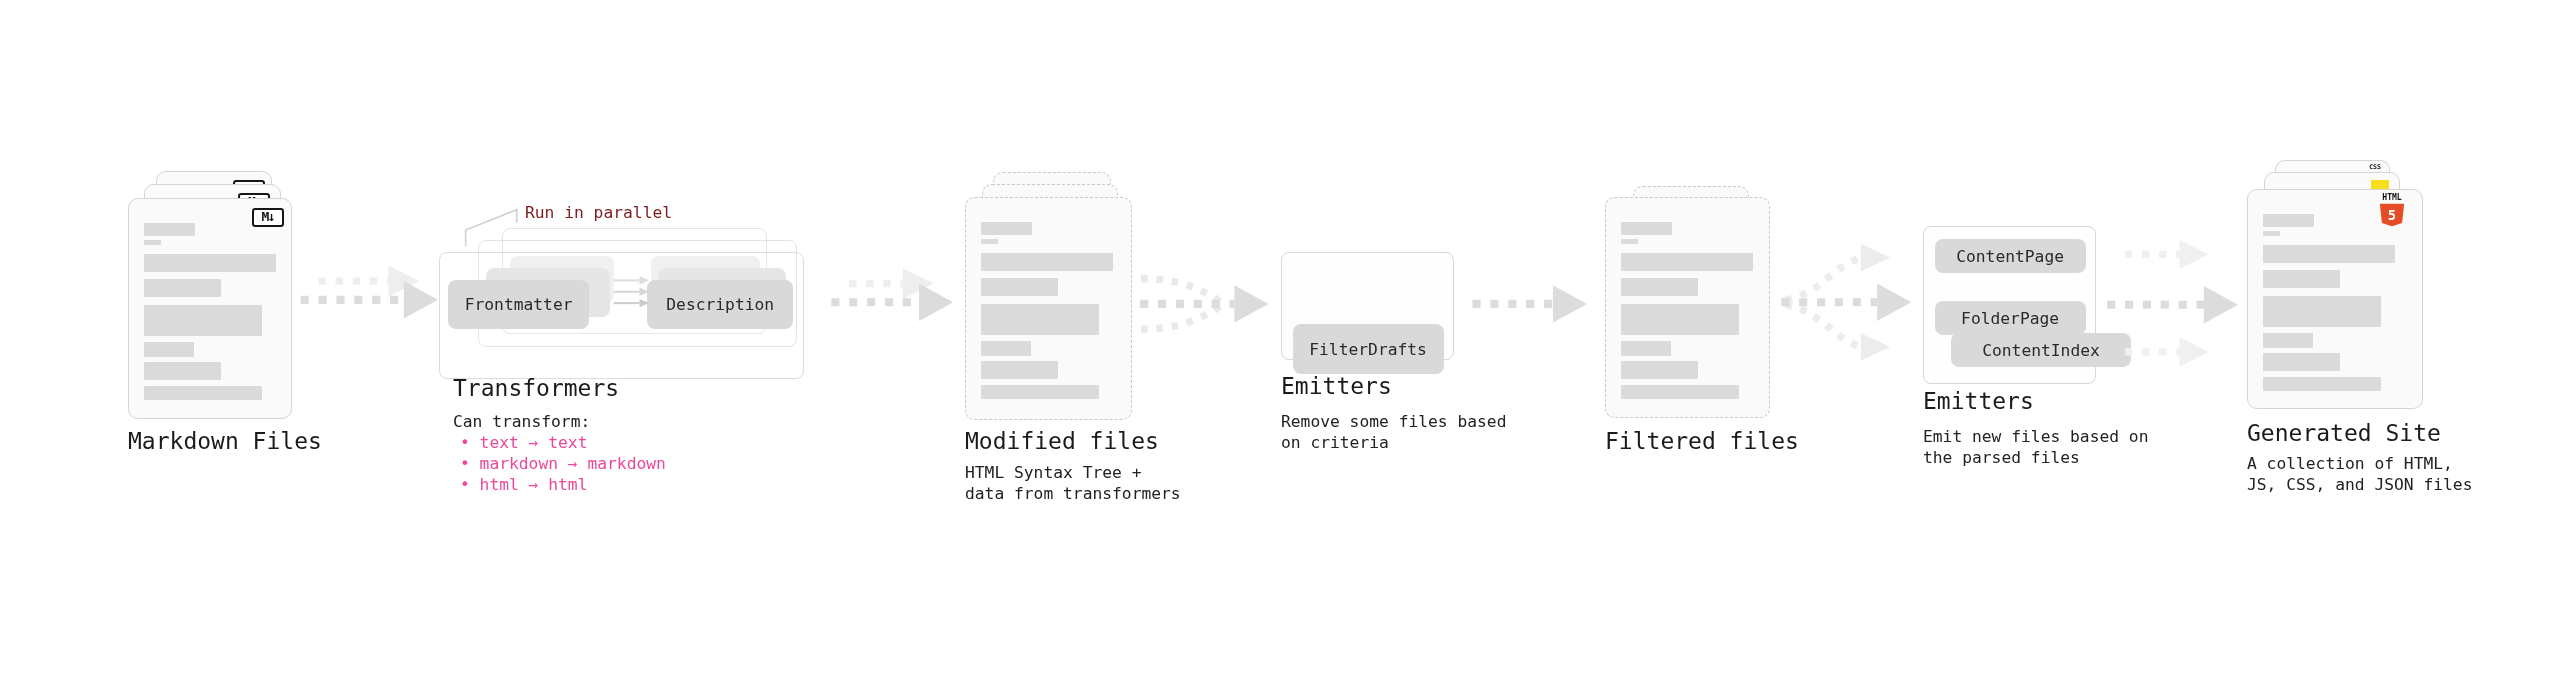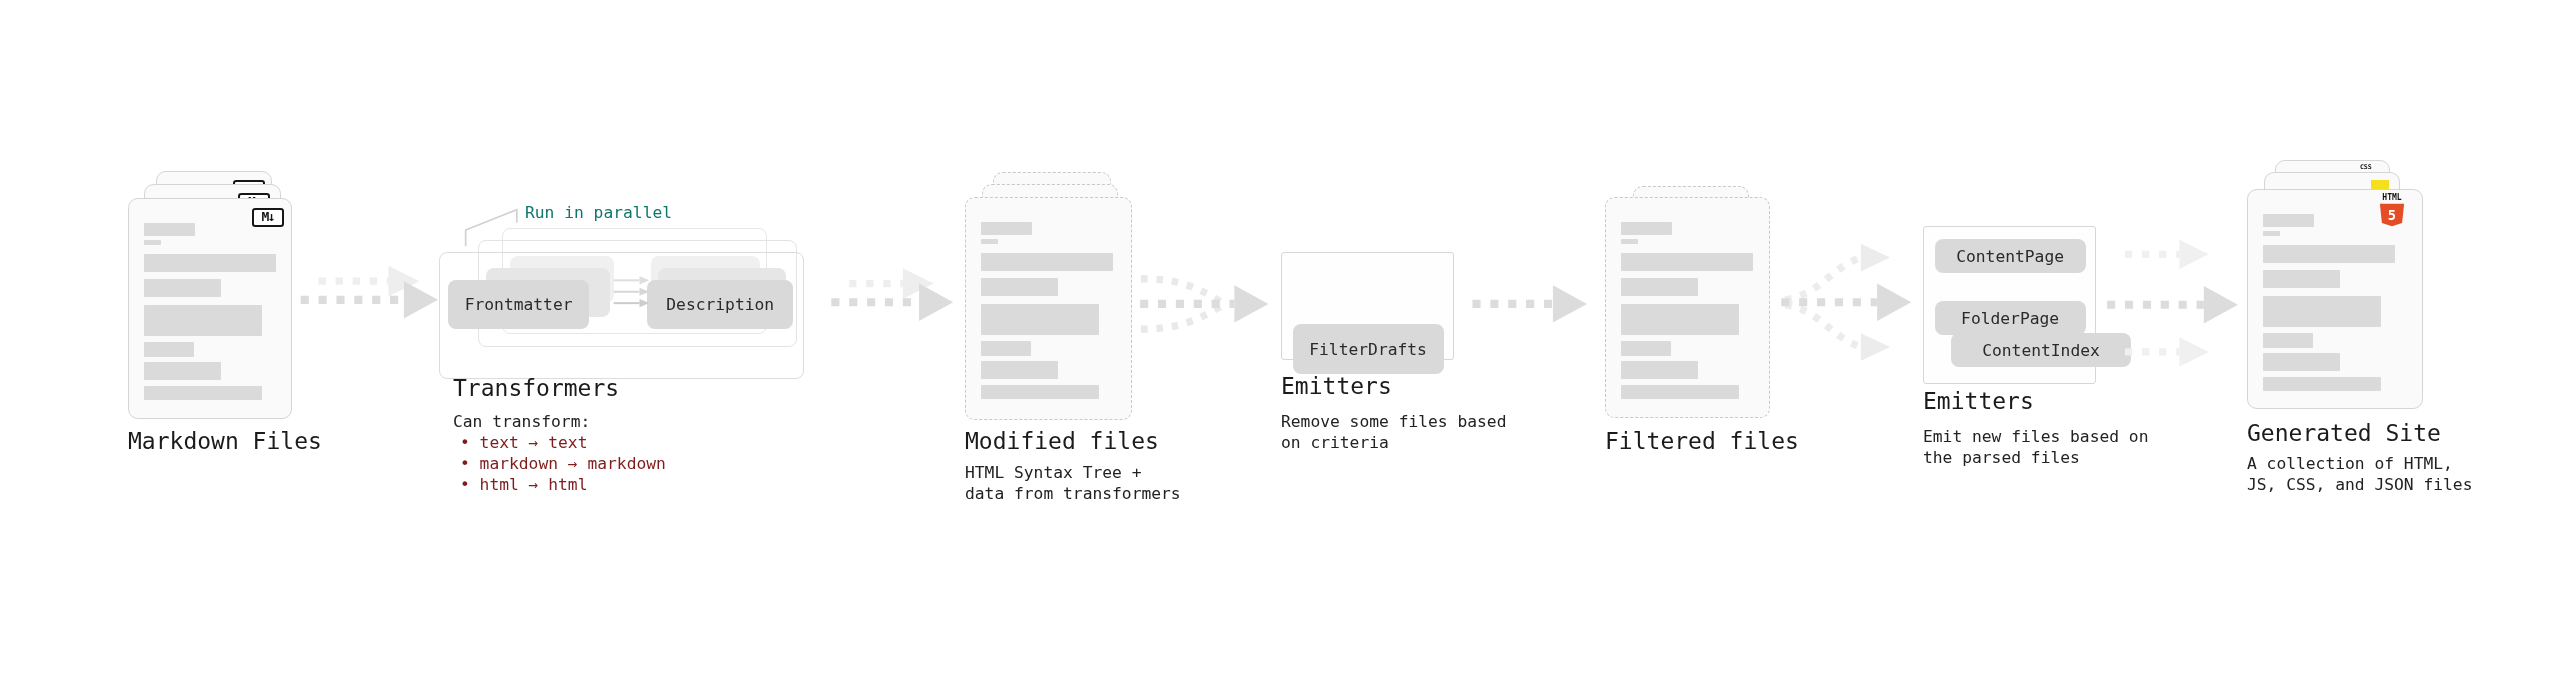--- a/index.html
+++ b/index.html
@@ -16,45 +16,45 @@
   .b4{top:80px;width:77px;height:18px;}
   .b5{top:106px;width:118px;height:31px;}
   .b6{top:143px;width:50px;height:14.6px;}
   .b7{top:163px;width:77px;height:18px;}
   .b8{top:187px;width:118px;height:14px;}
 
   .md-icon{position:absolute;top:9px;right:7.3px;width:32px;height:18.7px;border:2.4px solid #161616;border-radius:3.3px;
            background:#ffffff;color:#161616;font-weight:bold;font-size:13px;line-height:14px;text-align:center;
            letter-spacing:-1.6px;box-sizing:border-box;}
 
-  .css-icon{position:absolute;top:3.3px;right:8.1px;width:21px;text-align:left;}
+  .css-icon{position:absolute;top:3.3px;right:8.1px;width:21px;text-align:right;}
   .css-icon .wordmark{font-size:6.5px;font-weight:bold;color:#111;line-height:6.5px;}
   .css-icon .underline{width:13px;height:2.4px;margin:0.8px auto 0;}
   .js-icon{position:absolute;top:7.3px;right:9.8px;width:18px;height:10.6px;}
   .html5-logo{position:absolute;top:3.3px;right:9px;}
   .html5-logo text{font-family:"DejaVu Sans Mono","Liberation Mono",monospace;}
 
   
   .t-layer{position:absolute;border:1.6px solid #e0e0e0;border-radius:8.1px;box-sizing:border-box;background:transparent;}
   .t-layer--front{border-color:#dcdcdc;}
   .t-box{position:absolute;top:27px;height:49px;background:#d9d9d9;border-radius:8.1px;display:flex;align-items:center;
          justify-content:center;font-size:16.3px;color:#2a2a2a;white-space:nowrap;}
   .t-box--g1{background:#e6e6e6;}
   .t-box--g2{background:#f0f0f0;}
 
   
-  .outline-box{position:absolute;border:1.6px solid #d7d7d7;border-radius:3px;background:#fefefe;box-sizing:border-box;}
+  .outline-box{position:absolute;border:1.6px solid #d7d7d7;border-radius:8px;background:#fefefe;box-sizing:border-box;}
   .pill{position:absolute;background:#d9d9d9;border-radius:8.1px;display:flex;align-items:center;justify-content:center;
         font-size:16.3px;color:#2a2a2a;white-space:nowrap;}
 
   
   .stage-label{position:absolute;font-size:23px;color:#1b1b1b;white-space:nowrap;}
   .stage-desc{position:absolute;font-size:16.3px;color:#222222;line-height:21px;white-space:pre-line;}
-  .bullet-list{position:absolute;font-size:16.3px;color:#7f1d1d;line-height:21px;}
-  .note{position:absolute;font-size:16.3px;color:#0f766e;white-space:nowrap;}
+  .bullet-list{position:absolute;font-size:16.3px;color:#ec4899;line-height:21px;}
+  .note{position:absolute;font-size:16.3px;color:#7f1d1d;white-space:nowrap;}
 
   #arrow-layer{position:absolute;left:0;top:0;pointer-events:none;}
 </style>
 </head>
 <body>
 
 <div id="canvas">
 
   <div class="card" style="left:156px;top:171px;width:116px;height:211px;">
     <div class="md-icon" style="right:6.5px;top:8.1px;">M↓</div>

